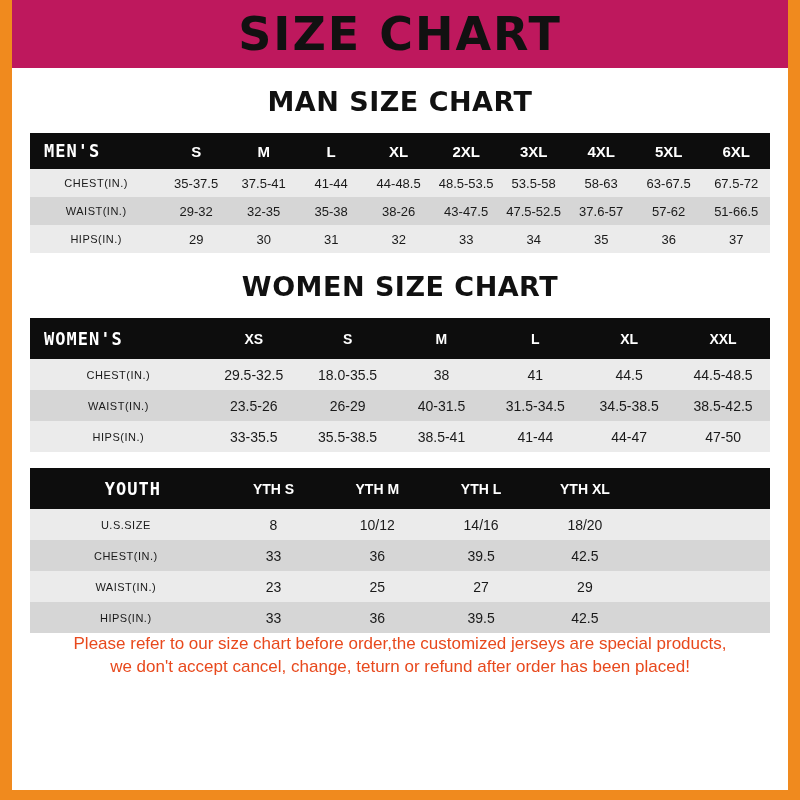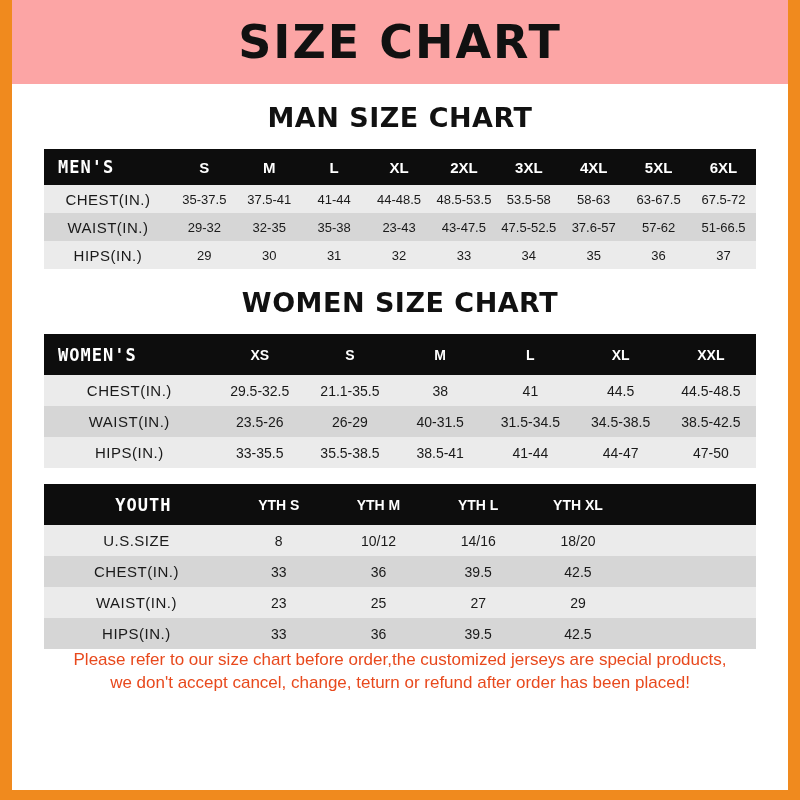--- a/index.html
+++ b/index.html
@@ -16,35 +16,35 @@
   .page {
     position: relative;
     width: 800px;
     height: 800px;
     box-sizing: border-box;
     border-left: 12px solid #f08a1e;
     border-right: 12px solid #f08a1e;
     background: #ffffff;
   }
   .banner {
-    height: 84px;
-    background: #fca5a5;
+    height: 68px;
+    background: #be185d;
     display: flex;
     align-items: center;
     justify-content: center;
   }
   .banner-title {
     font-family: "DejaVu Sans", sans-serif;
     font-weight: bold;
     font-size: 46px;
     letter-spacing: 2px;
     color: #111111;
   }
   .content {
-    padding: 0 32px;
+    padding: 0 18px;
   }
   .section-title {
     text-align: center;
     font-family: "DejaVu Sans", sans-serif;
     font-weight: bold;
     font-size: 27px;
     color: #111111;
     letter-spacing: 0.5px;
     margin: 18px 0 12px 0;
   }
@@ -74,21 +74,21 @@
   .chart thead th.rowhead {
     text-align: left;
     padding-left: 14px;
     font-family: "DejaVu Sans Mono", monospace;
     font-size: 16px;
     letter-spacing: 1px;
   }
   .chart tbody td.rowhead {
     text-align: center;
     font-family: "Liberation Sans", sans-serif;
-    font-size: 15px;
+    font-size: 11px;
     letter-spacing: 0.5px;
     color: #1a1a1a;
   }
   .row-a { background: #ebebeb; }
   .row-b { background: #d6d6d6; }
   .men thead th.rowhead { font-size: 17px; }
   .women thead th.rowhead { font-size: 17px; }
   .youth thead th.rowhead { font-size: 17px; text-align: center; }
   .women .chart td, .women .chart th { font-size: 14px; }
   .youth .chart td, .youth .chart th { font-size: 14px; }
@@ -150,21 +150,21 @@
             <td>53.5-58</td>
             <td>58-63</td>
             <td>63-67.5</td>
             <td>67.5-72</td>
           </tr>
           <tr class="row-b">
             <td class="rowhead">WAIST(IN.)</td>
             <td>29-32</td>
             <td>32-35</td>
             <td>35-38</td>
-            <td>23-43</td>
+            <td>38-26</td>
             <td>43-47.5</td>
             <td>47.5-52.5</td>
             <td>37.6-57</td>
             <td>57-62</td>
             <td>51-66.5</td>
           </tr>
           <tr class="row-a">
             <td class="rowhead">HIPS(IN.)</td>
             <td>29</td>
             <td>30</td>
@@ -191,21 +191,21 @@
             <th>M</th>
             <th>L</th>
             <th>XL</th>
             <th>XXL</th>
           </tr>
         </thead>
         <tbody>
           <tr class="row-a">
             <td class="rowhead">CHEST(IN.)</td>
             <td>29.5-32.5</td>
-            <td>21.1-35.5</td>
+            <td>18.0-35.5</td>
             <td>38</td>
             <td>41</td>
             <td>44.5</td>
             <td>44.5-48.5</td>
           </tr>
           <tr class="row-b">
             <td class="rowhead">WAIST(IN.)</td>
             <td>23.5-26</td>
             <td>26-29</td>
             <td>40-31.5</td>

